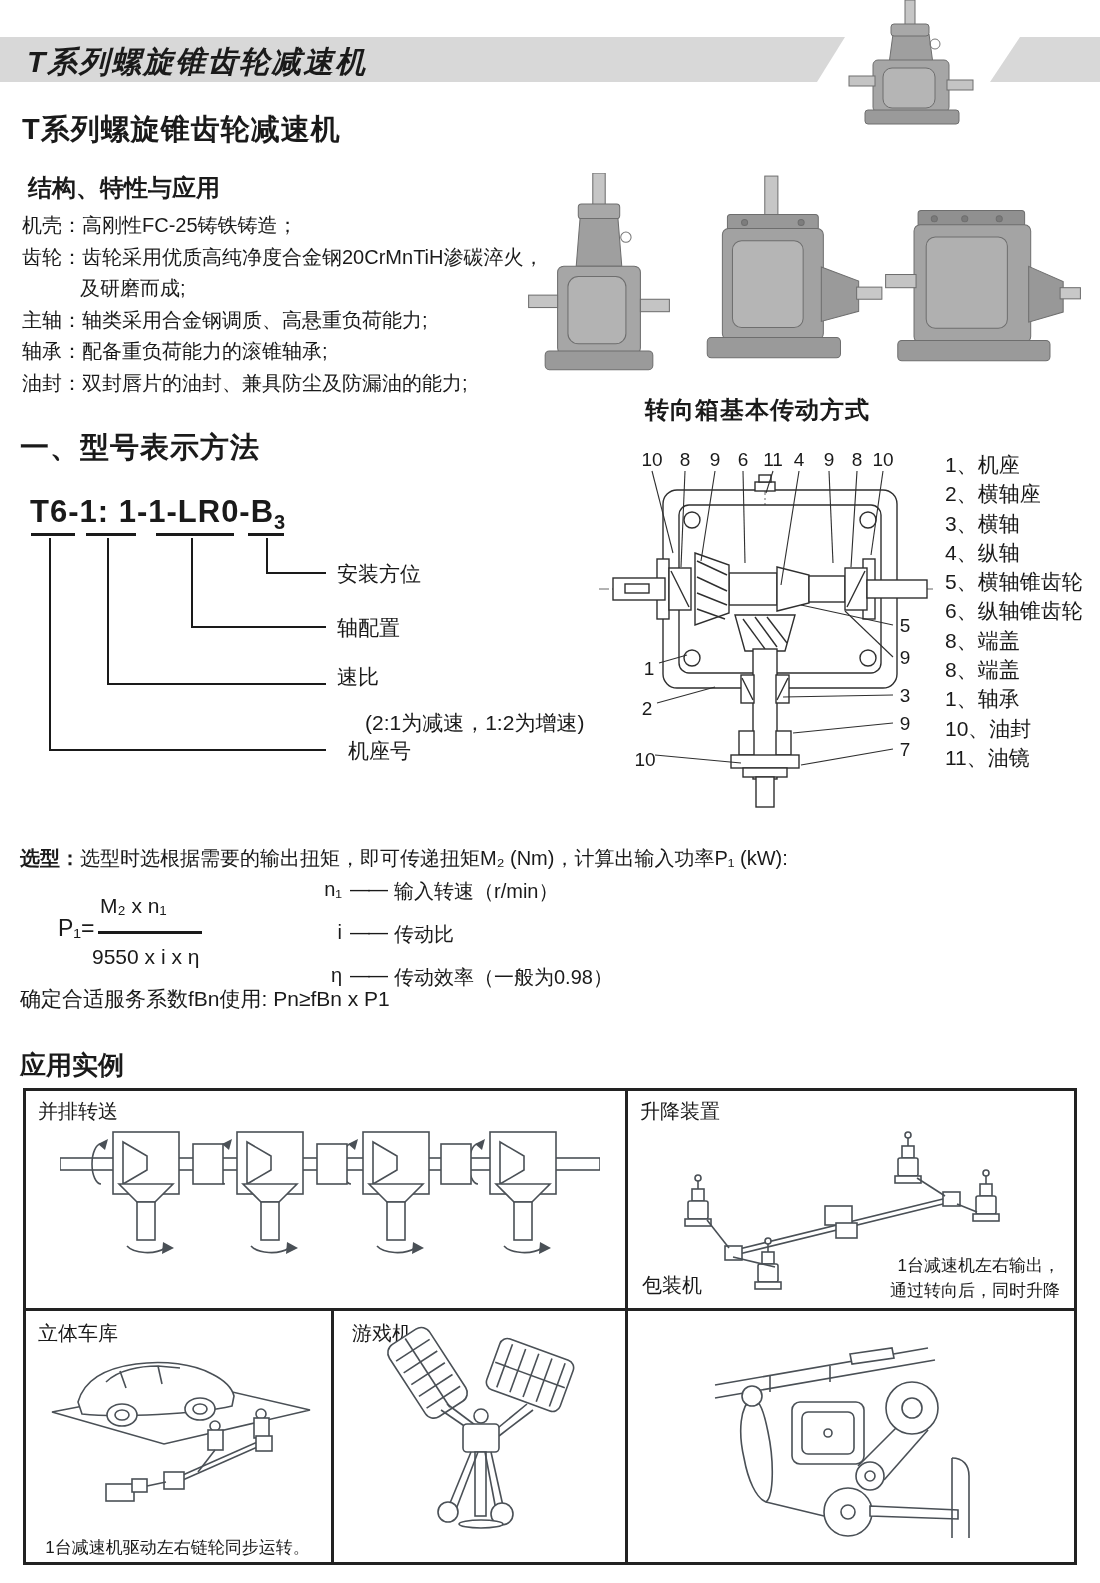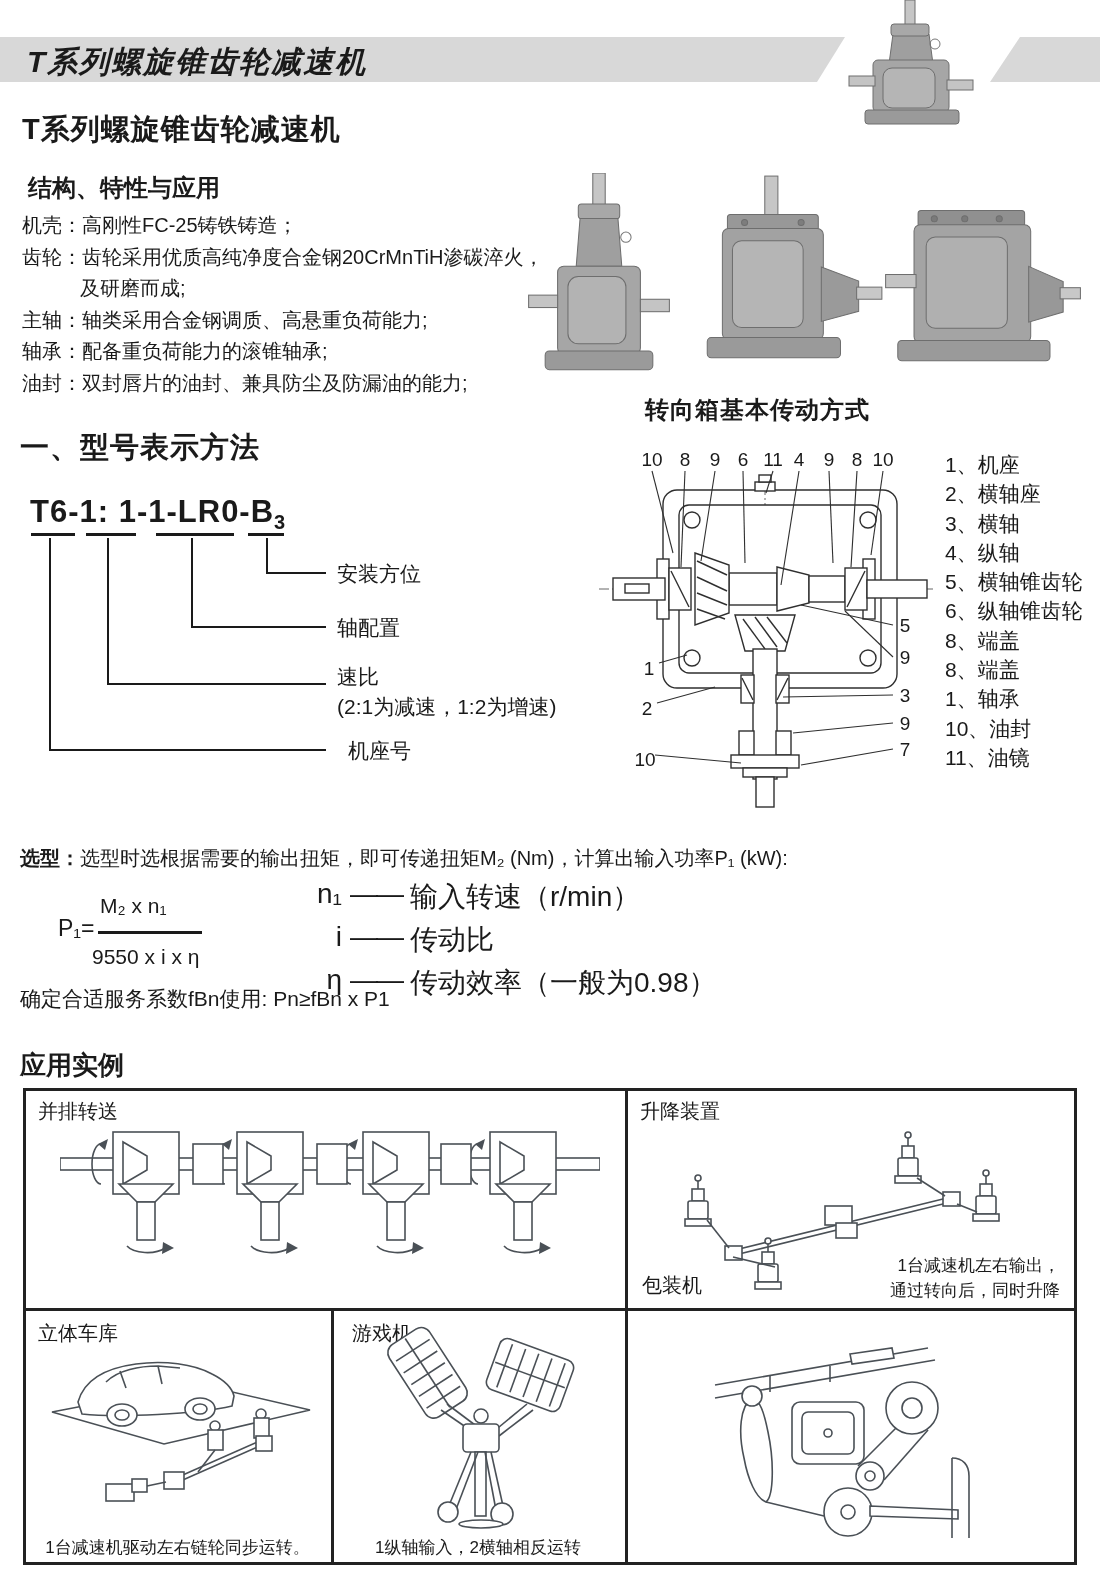--- a/index.html
+++ b/index.html
@@ -19,21 +19,21 @@
   .model-code{position:absolute;left:30px;top:494px;font-size:31px;font-weight:bold;letter-spacing:1px;white-space:nowrap;}
   .model-code sub{font-size:20px;}
   .uline{position:absolute;top:533px;height:3px;background:#1a1a1a;}
   .cline{position:absolute;background:#1a1a1a;}
   .mlabel{position:absolute;left:337px;font-size:21px;white-space:nowrap;}
   .sel-intro{position:absolute;left:20px;top:845px;font-size:20px;white-space:nowrap;}
   .formula-lhs{position:absolute;left:58px;top:915px;font-size:23px;}
   .formula-num{position:absolute;left:100px;top:894px;width:100px;text-align:left;font-size:21px;}
   .formula-bar{position:absolute;left:98px;top:931px;width:104px;height:3px;background:#1a1a1a;}
   .formula-den{position:absolute;left:92px;top:945px;width:116px;text-align:left;font-size:21px;}
-  .legend-row{position:absolute;left:298px;font-size:28px;white-space:nowrap;display:flex;}
+  .legend-row{position:absolute;left:298px;font-size:20px;white-space:nowrap;display:flex;}
   .legend-sym{display:inline-block;width:44px;text-align:right;}
   .legend-dash{display:inline-block;margin:0 8px;letter-spacing:-2px;}
   .note{position:absolute;left:20px;font-size:21px;white-space:nowrap;}
   .app-head{position:absolute;left:20px;top:1048px;font-size:26px;font-weight:bold;}
   .app-table{position:absolute;left:23px;top:1088px;width:1054px;height:477px;border:3px solid #222;box-sizing:border-box;}
   .tdiv{position:absolute;background:#222;}
   .cell-title{position:absolute;font-size:20px;white-space:nowrap;}
   .caption{position:absolute;font-size:17px;line-height:25px;white-space:nowrap;}
   svg{display:block;}
   svg text{font-family:"Liberation Sans","DejaVu Sans",sans-serif;fill:#1a1a1a;}
@@ -239,21 +239,21 @@
   <div class="cline" style="left:107px;top:538px;width:2px;height:147px;"></div>
   <div class="cline" style="left:107px;top:683px;width:219px;height:2px;"></div>
   <div class="cline" style="left:191px;top:538px;width:2px;height:90px;"></div>
   <div class="cline" style="left:191px;top:626px;width:135px;height:2px;"></div>
   <div class="cline" style="left:266px;top:538px;width:2px;height:36px;"></div>
   <div class="cline" style="left:266px;top:572px;width:60px;height:2px;"></div>
 
   <div class="mlabel" style="top:560px;">安装方位</div>
   <div class="mlabel" style="top:614px;">轴配置</div>
   <div class="mlabel" style="top:663px;">速比</div>
-  <div class="mlabel" style="top:693px;">(2:1为减速，1:2为增速)</div>
+  <div class="mlabel" style="top:709px;margin-left:28px;">(2:1为减速，1:2为增速)</div>
   <div class="mlabel" style="top:737px;margin-left:11px;">机座号</div>
 
   <div class="sel-intro"><span class="bold">选型：</span><span>选型时选根据需要的输出扭矩，即可传递扭矩M₂ (Nm)，计算出输入功率P₁ (kW):</span></div>
 
   <div class="formula-lhs">P₁=</div>
   <div class="formula-num">M₂ x n₁</div>
   <div class="formula-bar"></div>
   <div class="formula-den">9550 x i x η</div>
 
   <div class="legend-row" style="top:878px;">
@@ -441,21 +441,20 @@
       <rect x="130" y="132" width="11" height="64" class="artw"></rect>
       <line x1="126" y1="132" x2="103" y2="188" class="art"></line>
         <line x1="133" y1="132" x2="110" y2="192" class="art"></line>
       <line x1="146" y1="132" x2="158" y2="186" class="art"></line>
         <line x1="140" y1="132" x2="151" y2="190" class="art"></line>
       <circle cx="103" cy="192" r="10" class="artw"></circle>
         <circle cx="157" cy="194" r="11" class="artw"></circle>
       <ellipse cx="136" cy="204" rx="22" ry="4" class="artw"></ellipse>
     </g>
   </svg>
-  <div class="caption" style="left:338px;top:1535px;width:280px;text-align:center;">1纵轴输入，2横轴相反运转</div>
 
   <svg class="abs" style="left:700px;top:1340px;" width="300" height="208" viewBox="0 0 300 208">
     <g>
       <line x1="15" y1="45" x2="228" y2="8" class="art"></line>
       <line x1="15" y1="58" x2="235" y2="20" class="art"></line>
       <line x1="70" y1="36" x2="70" y2="52" class="art"></line>
       <line x1="130" y1="26" x2="130" y2="42" class="art"></line>
       <polygon points="150,14 192,8 194,18 152,24" class="artw"></polygon>
       <rect x="92" y="62" width="72" height="62" rx="8" class="artw"></rect>
       <rect x="102" y="72" width="52" height="42" rx="6" class="artw"></rect>

